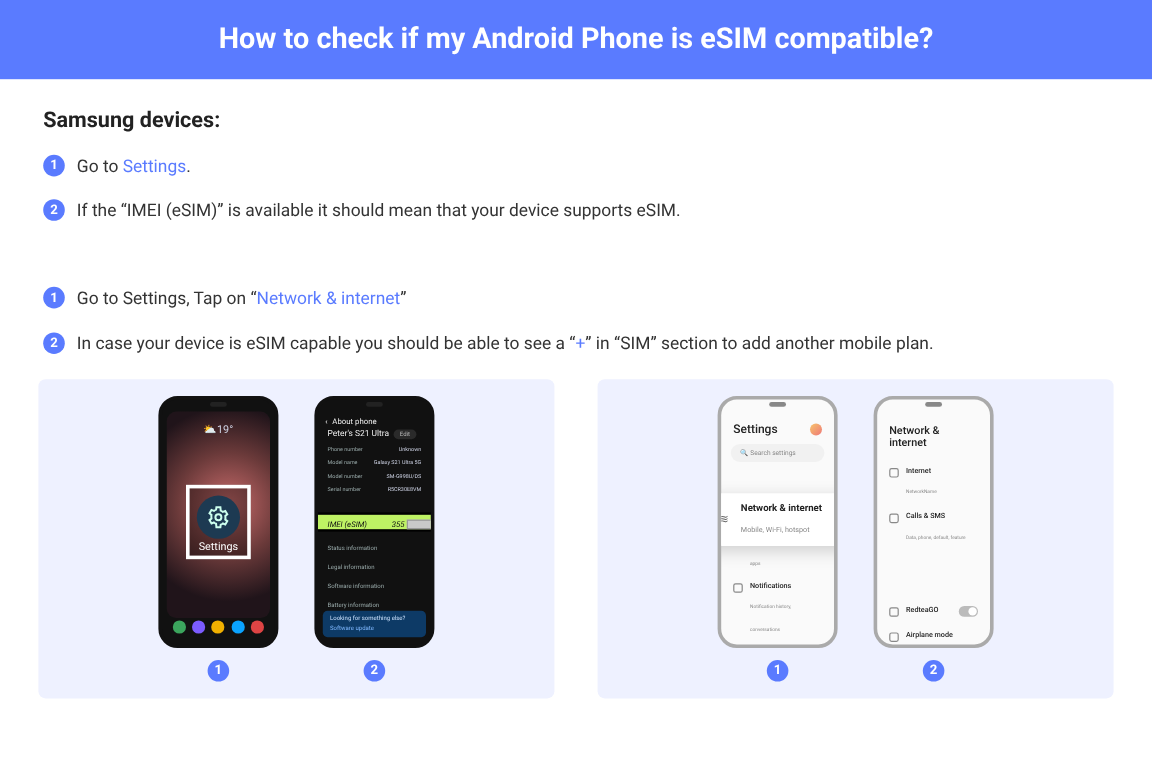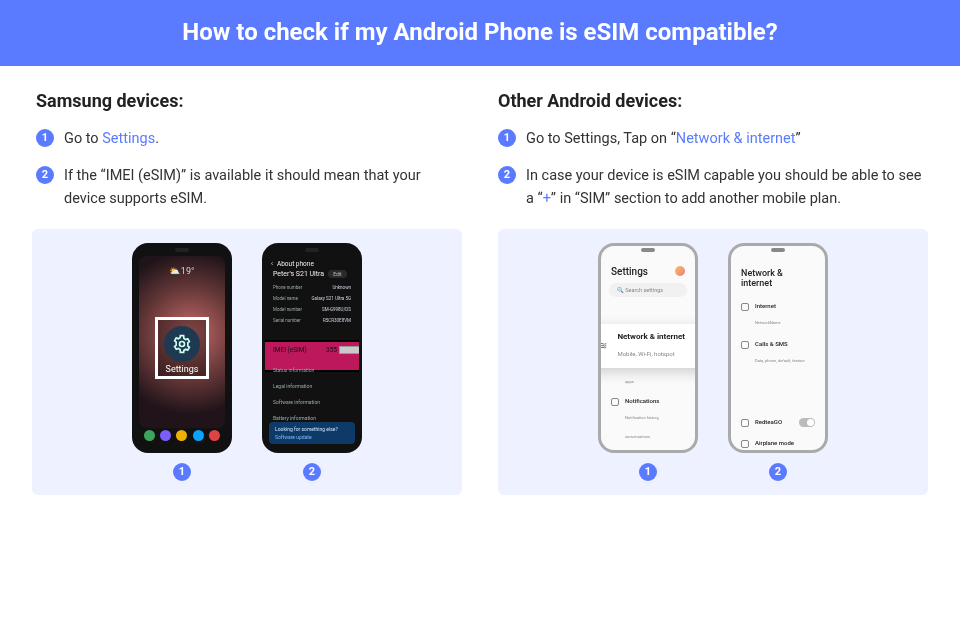--- a/index.html
+++ b/index.html
@@ -1,19 +1,19 @@
 <!DOCTYPE html>
 <html><head>
 <meta charset="utf-8">
 <style>
   * { box-sizing: border-box; margin: 0; padding: 0; }
   body { font-family: -apple-system, BlinkMacSystemFont, 'Segoe UI', Roboto, sans-serif; background:#fff; color:#222; width:960px; height:640px; overflow:hidden; }
   .hero { background:#5a7bff; color:#fff; text-align:center; padding:18px 0 20px; }
   .hero h1 { font-size:24px; font-weight:700; }
-  .cols { display:flex; gap:36px; padding:24px 36px 0 36px; }
+  .cols { display:flex; gap:36px; padding:24px 36px 0 36px;flex-direction:column; }
   .col { flex:1; }
   .col h2 { font-size:18px; font-weight:700; margin-bottom:16px; }
   ol.steps { list-style:none; }
   ol.steps > li { display:flex; gap:10px; margin-bottom:14px; font-size:14.5px; line-height:1.6; color:#333; }
   .bullet { flex:0 0 18px; width:18px; height:18px; border-radius:50%; background:#5a7bff; color:#fff; font-size:11px; font-weight:700; display:flex; align-items:center; justify-content:center; margin-top:2px; }
   .step-body { flex:1; }
   .kw { color:#5a7bff; }
   .step-body p + p { margin-top:14px; }
   .shots-row { display:flex; gap:36px; padding:0 32px; margin-top:4px; }
   .shots { flex:1; background:#eef1ff; border-radius:6px; padding:14px 10px 14px; display:flex; justify-content:center; gap:30px; }
@@ -36,21 +36,21 @@
   .p1 .dock span:nth-child(1){background:#3ba55d;} .p1 .dock span:nth-child(2){background:#7b5cff;}
   .p1 .dock span:nth-child(3){background:#f0b000;} .p1 .dock span:nth-child(4){background:#0aa3ff;}
   .p1 .dock span:nth-child(5){background:#d44;}
   
   .p2 .hdr { color:#eee; font-size:6.5px; padding:4px 6px 2px; display:flex; align-items:center; gap:4px; }
   .p2 .title { color:#eee; font-size:7px; padding:0 8px 4px; }
   .p2 .edit { display:inline-block; background:#2a2a2a; color:#bbb; font-size:5px; padding:1px 5px; border-radius:6px; margin-left:4px; }
   .p2 .rows { padding:0 6px; }
   .p2 .row { display:flex; justify-content:space-between; font-size:4.5px; color:#aab; padding:3px 2px; border-bottom:0; }
   .p2 .rowk { color:#9aa; } .p2 .rowv { color:#cfd4e6; }
-  .p2 .imei-hl { position:absolute; left:-14px; right:-22px; top:96px; background:#be185d; color:#111; padding:4px 20px 16px 22px; display:flex; justify-content:space-between; font-size:6.5px; box-shadow:0 0 0 2px #000; align-items:center; }
+  .p2 .imei-hl { position:absolute; left:-14px; right:-22px; top:96px; background:#bef264; color:#111; padding:4px 20px 0 22px; display:flex; justify-content:space-between; font-size:6.5px; box-shadow:0 0 0 2px #000; align-items:center;font-style:italic; }
   .p2 .imei-hl .hv { display:flex; align-items:flex-end; gap:2px; }
   .p2 .hv .mask { width:22px; height:8px; background:#c9c9c9; border:1px solid #999; }
   .p2 .list2 { position:absolute; top:116px; left:6px; right:6px; }
   .p2 .li2 { color:#9aa; font-size:5px; padding:5px 2px; }
   .p2 .foot { position:absolute; bottom:6px; left:4px; right:4px; background:#0d3a66; border-radius:4px; padding:4px 6px; }
   .p2 .foot .q { color:#cde3ff; font-size:5px; } .p2 .foot .a { color:#7fb8ff; font-size:5px; margin-top:2px; }
   
   .p3 .title { font-size:10px; font-weight:500; padding:10px 10px 6px; color:#222; display:flex; justify-content:space-between; align-items:center; }
   .p3 .title .av { width:10px; height:10px; border-radius:50%; background:linear-gradient(135deg,#f7c46c,#e77); }
   .p3 .search { margin:0 8px 6px; background:#f1f1f1; border-radius:10px; font-size:5.5px; color:#888; padding:4px 8px; }
@@ -98,21 +98,20 @@
       <li>
         <span class="bullet">2</span>
         <div class="step-body">
           <p>If the “IMEI (eSIM)” is available it should mean that your device supports eSIM.</p>
         </div>
       </li>
     </ol>
   </div>
 
   <div class="col">
-    <h2>Other Android devices:</h2>
     <ol class="steps">
       <li>
         <span class="bullet">1</span>
         <div class="step-body">
           <p><span>Go to Settings, Tap on “</span><span class="kw">Network &amp; internet</span><span>”</span></p>
         </div>
       </li>
       <li>
         <span class="bullet">2</span>
         <div class="step-body">

